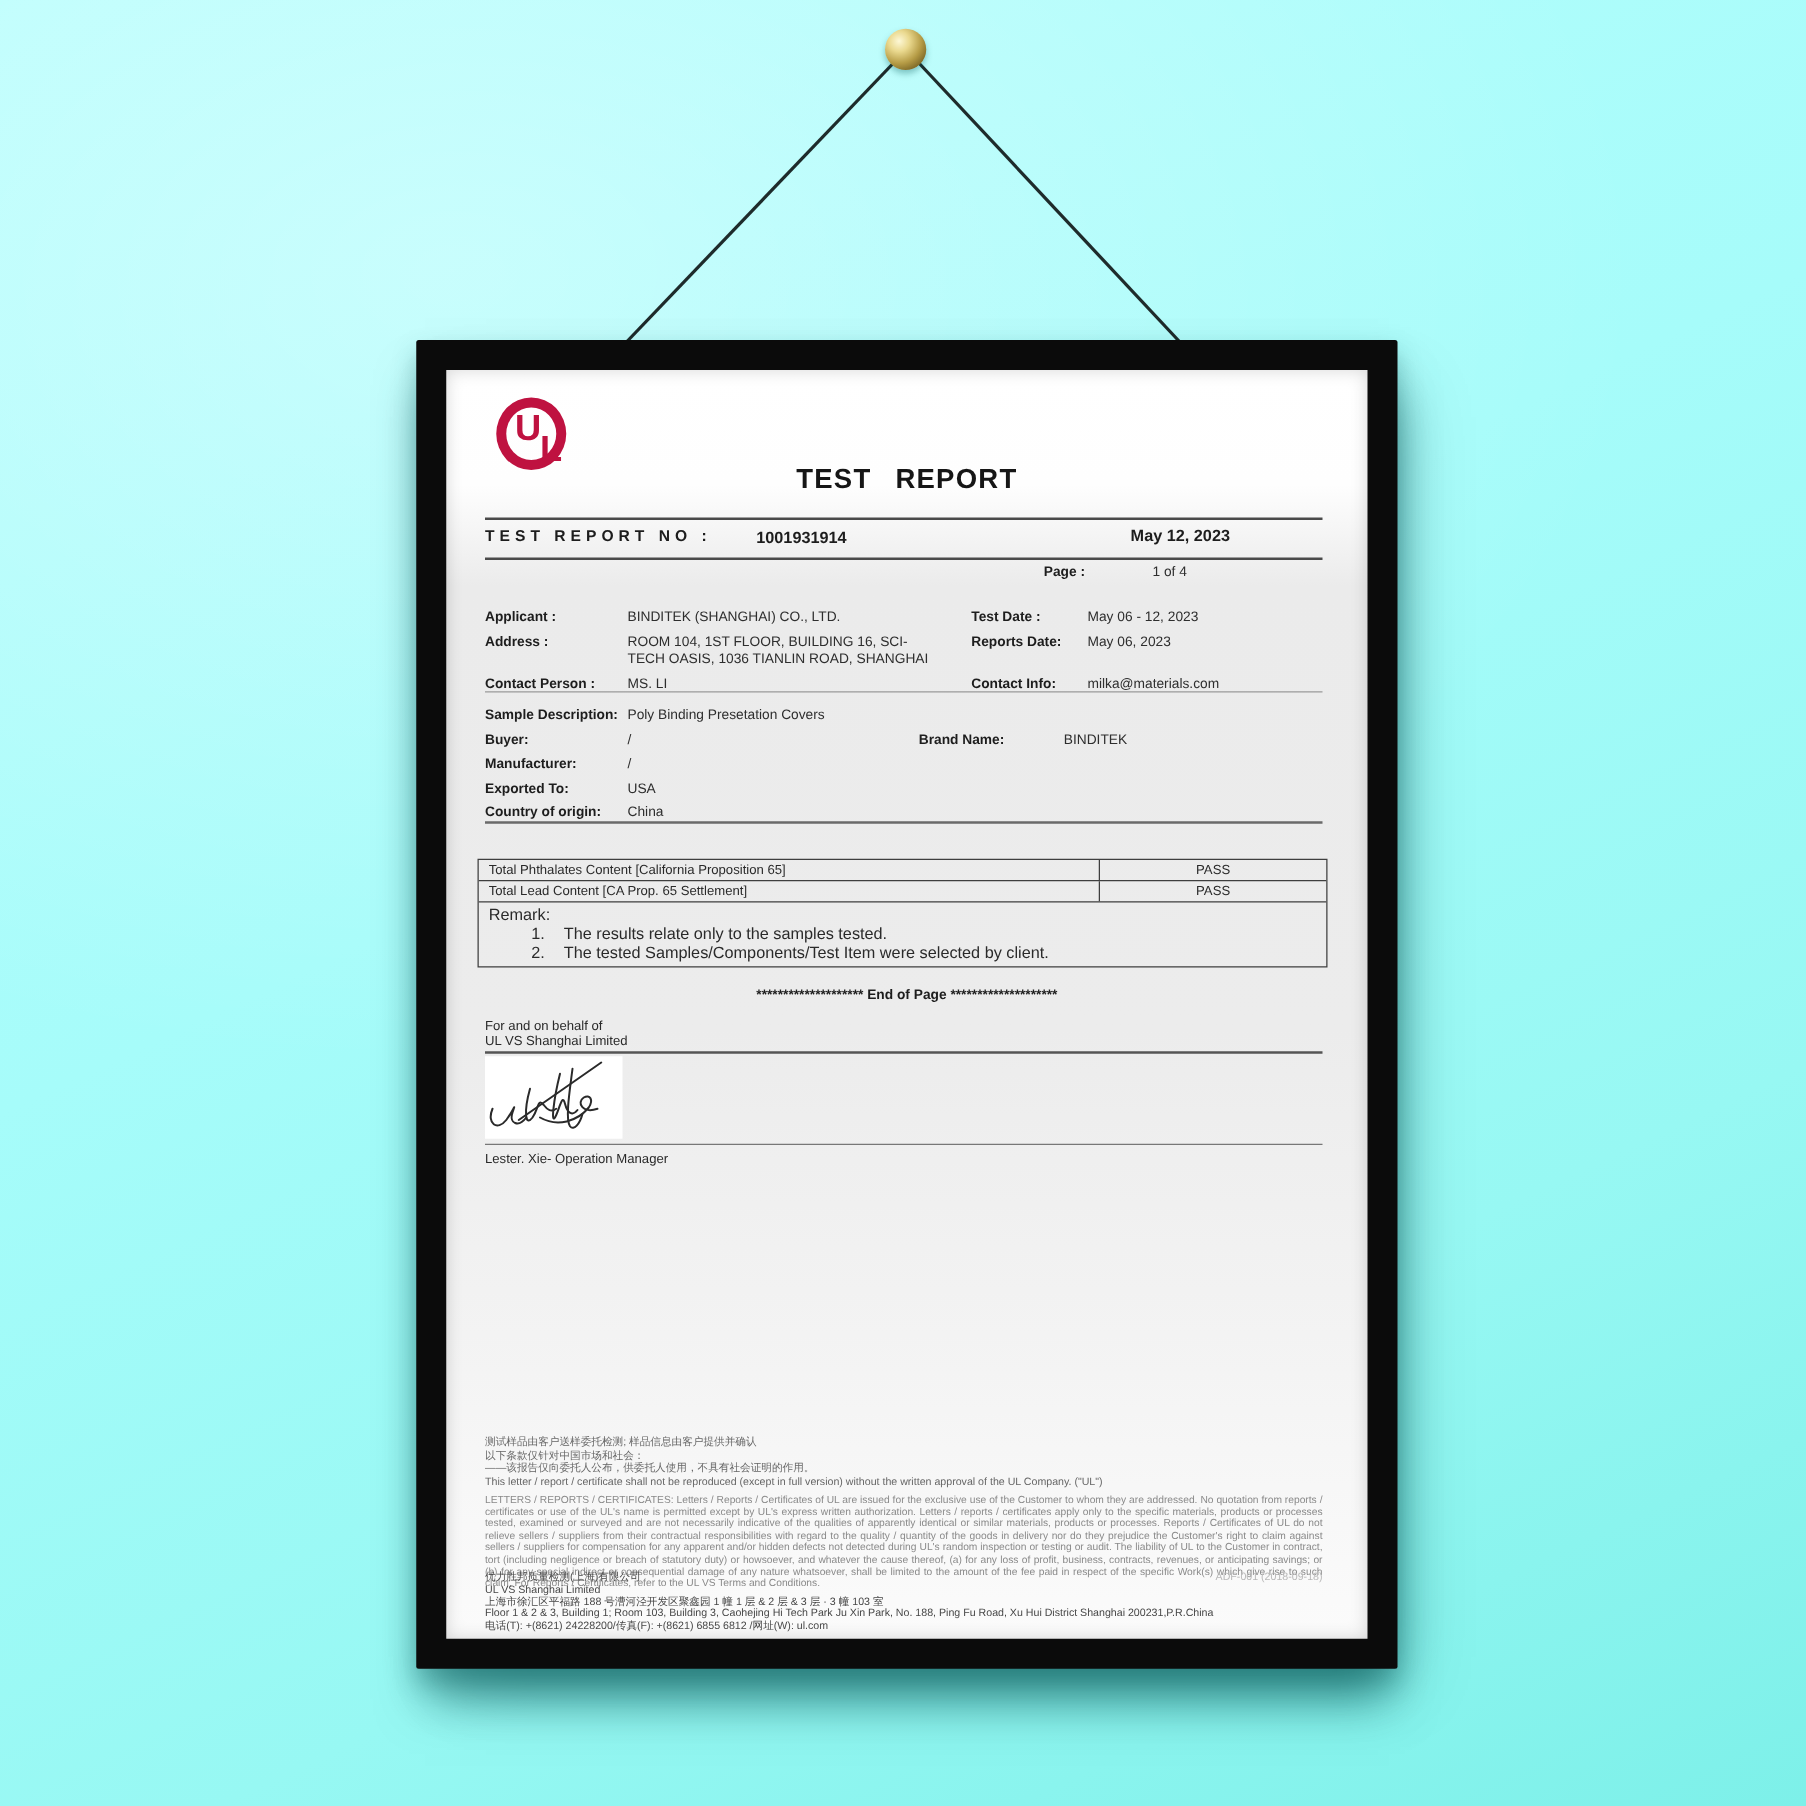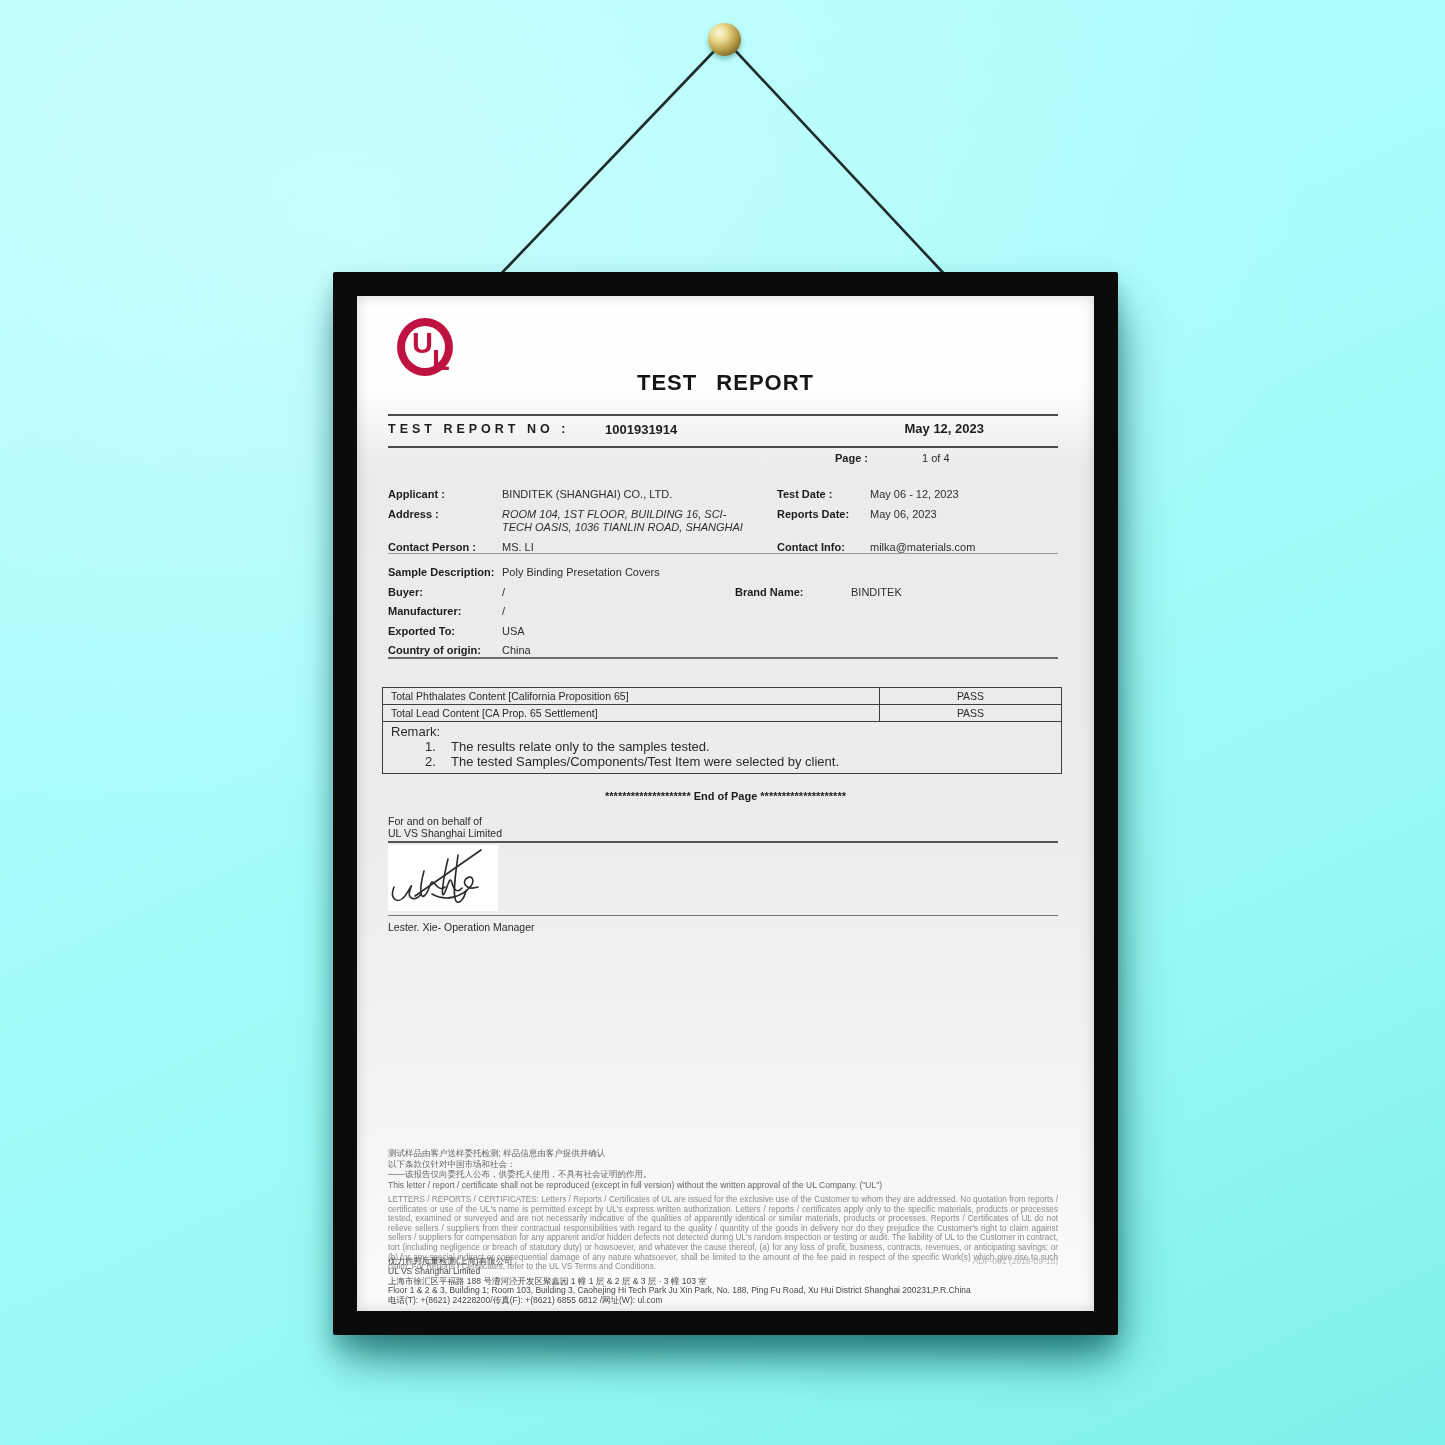--- a/index.html
+++ b/index.html
@@ -106,21 +106,21 @@
 
       <span class="abs lbl page-label">Page :</span>
       <span class="abs val page-value">1 of 4</span>
 
       <span class="abs lbl c-lab" style="top:192px;">Applicant :</span>
       <span class="abs val c-val" style="top:192px;">BINDITEK (SHANGHAI) CO., LTD.</span>
       <span class="abs lbl c-rlab" style="top:192px;">Test Date :</span>
       <span class="abs val c-rval" style="top:192px;">May 06 - 12, 2023</span>
 
       <span class="abs lbl c-lab" style="top:212px;">Address :</span>
-      <span class="abs val c-val" style="top:212px;line-height:13px;font-style:italic;">ROOM 104, 1ST FLOOR, BUILDING 16, SCI-TECH OASIS, 1036 TIANLIN ROAD, SHANGHAI</span>
+      <span class="abs val c-val" style="top:212px;line-height:13px;">ROOM 104, 1ST FLOOR, BUILDING 16, SCI-TECH OASIS, 1036 TIANLIN ROAD, SHANGHAI</span>
       <span class="abs lbl c-rlab" style="top:212px;">Reports Date:</span>
       <span class="abs val c-rval" style="top:212px;">May 06, 2023</span>
 
       <span class="abs lbl c-lab" style="top:245px;">Contact Person :</span>
       <span class="abs val c-val" style="top:245px;">MS. LI</span>
       <span class="abs lbl c-rlab" style="top:245px;">Contact Info:</span>
       <span class="abs val c-rval" style="top:245px;">milka@materials.com</span>
 
       <div class="rule r3"></div>
 

